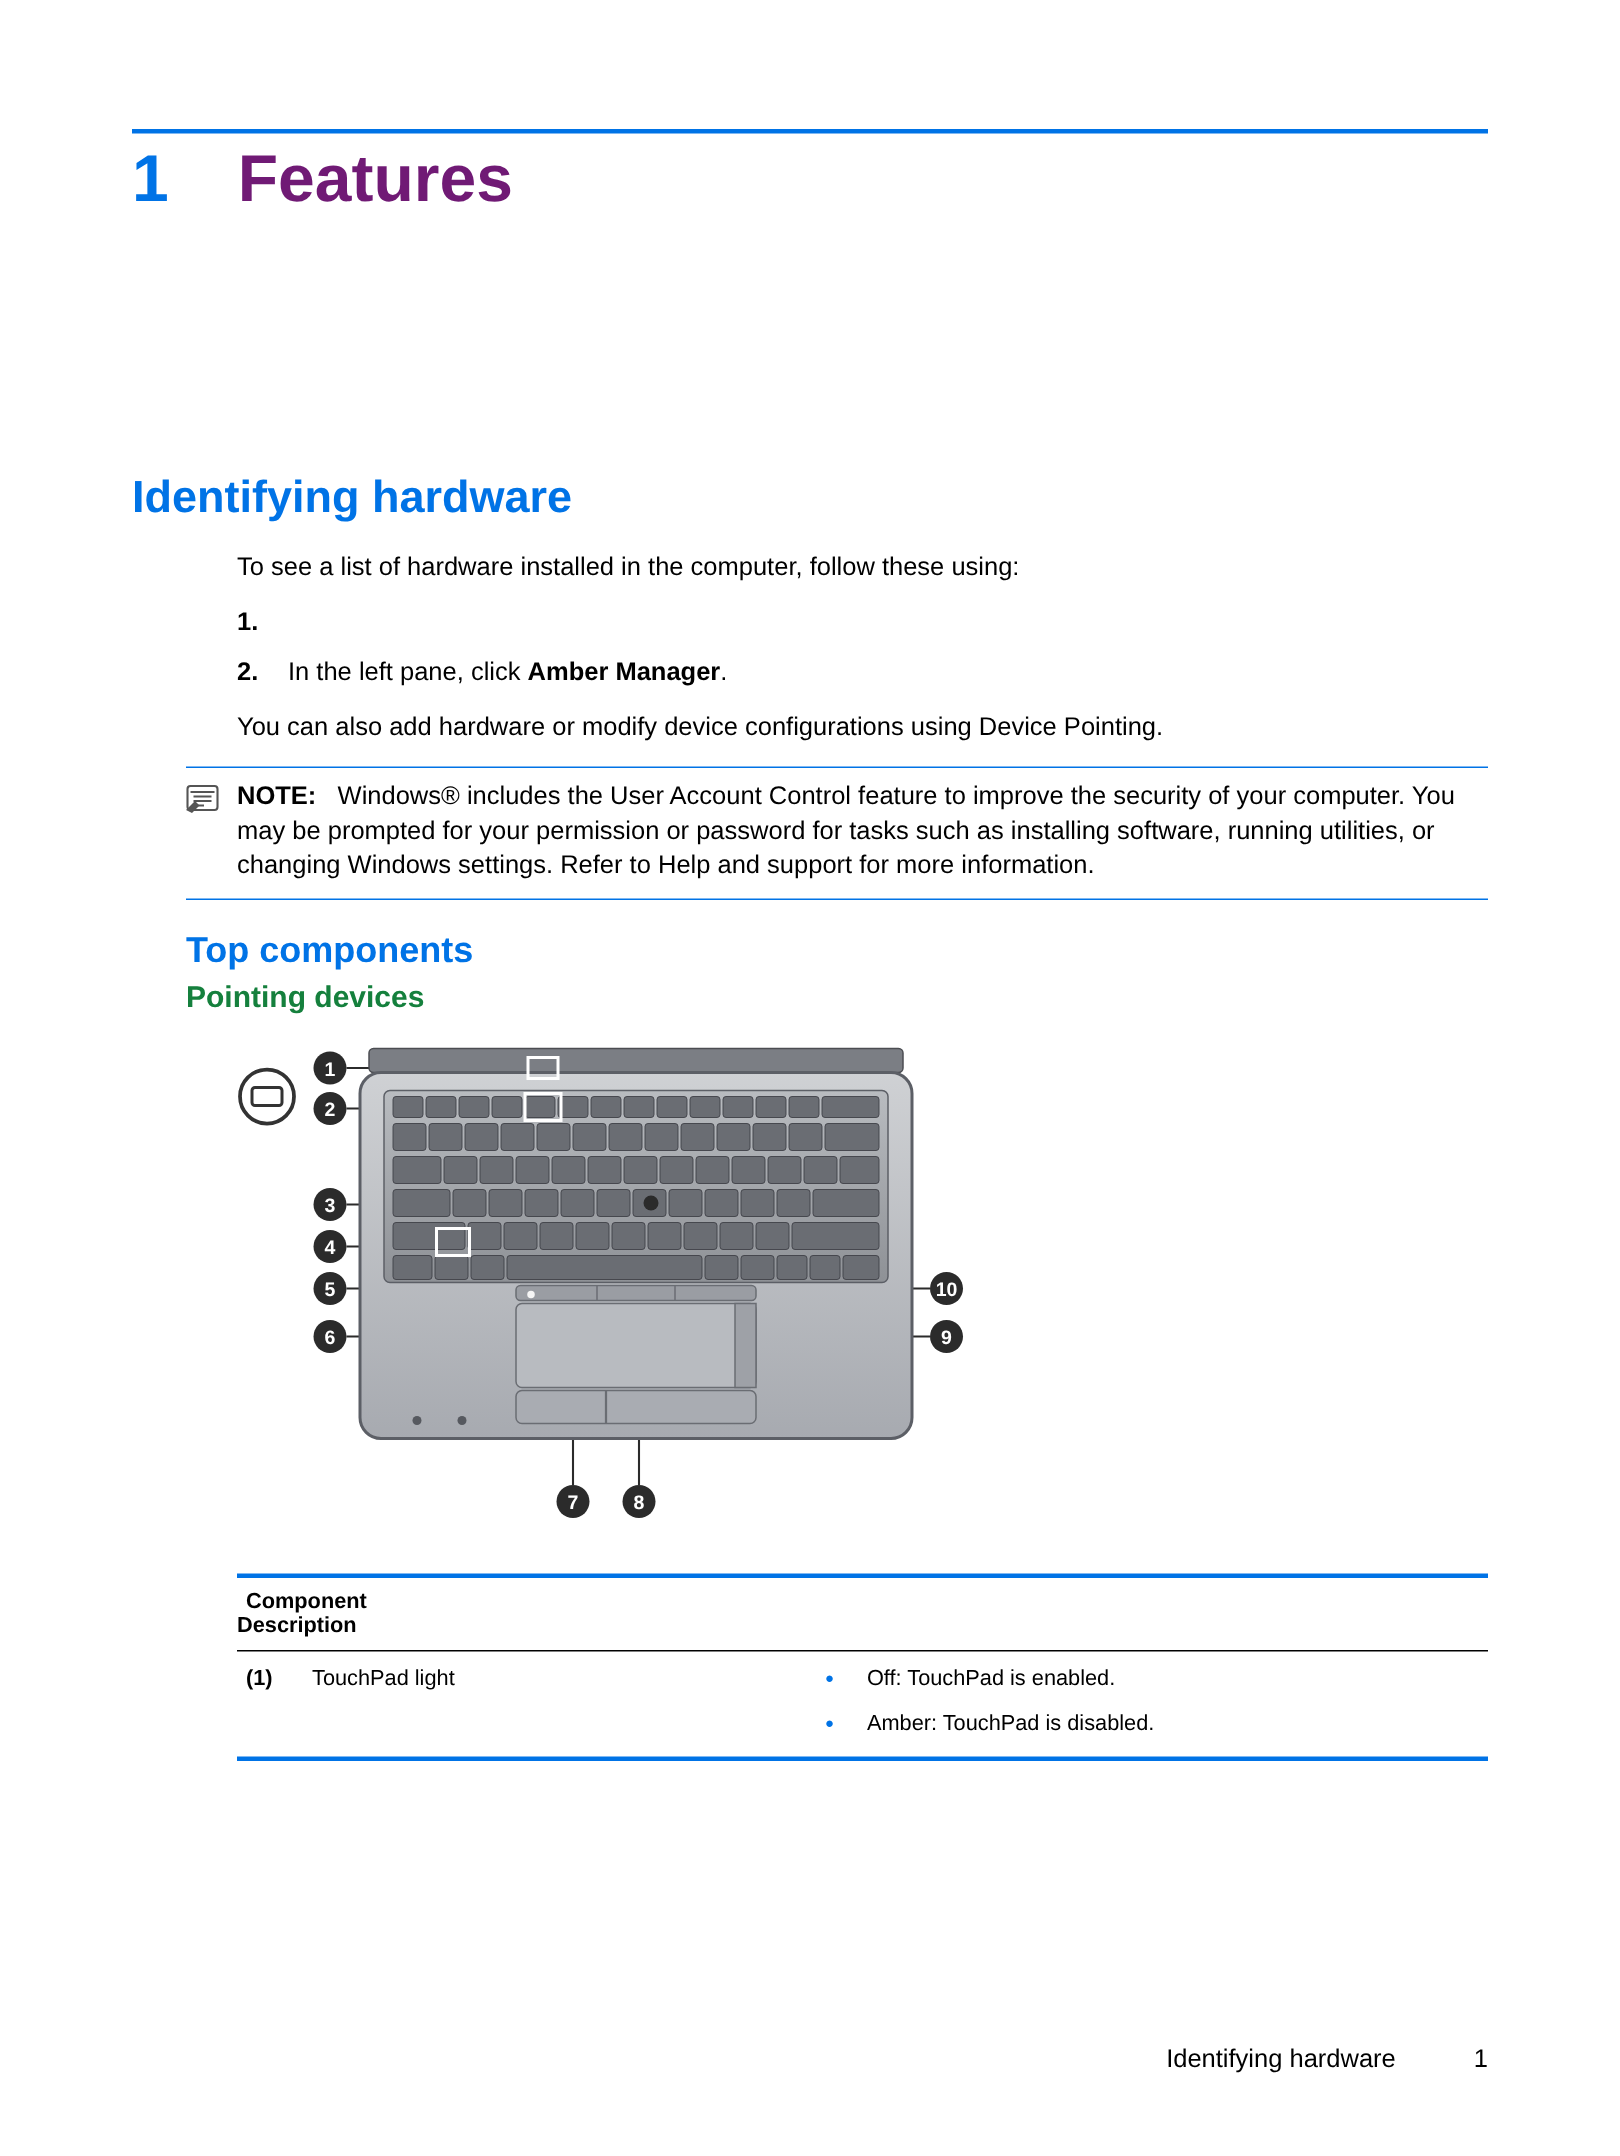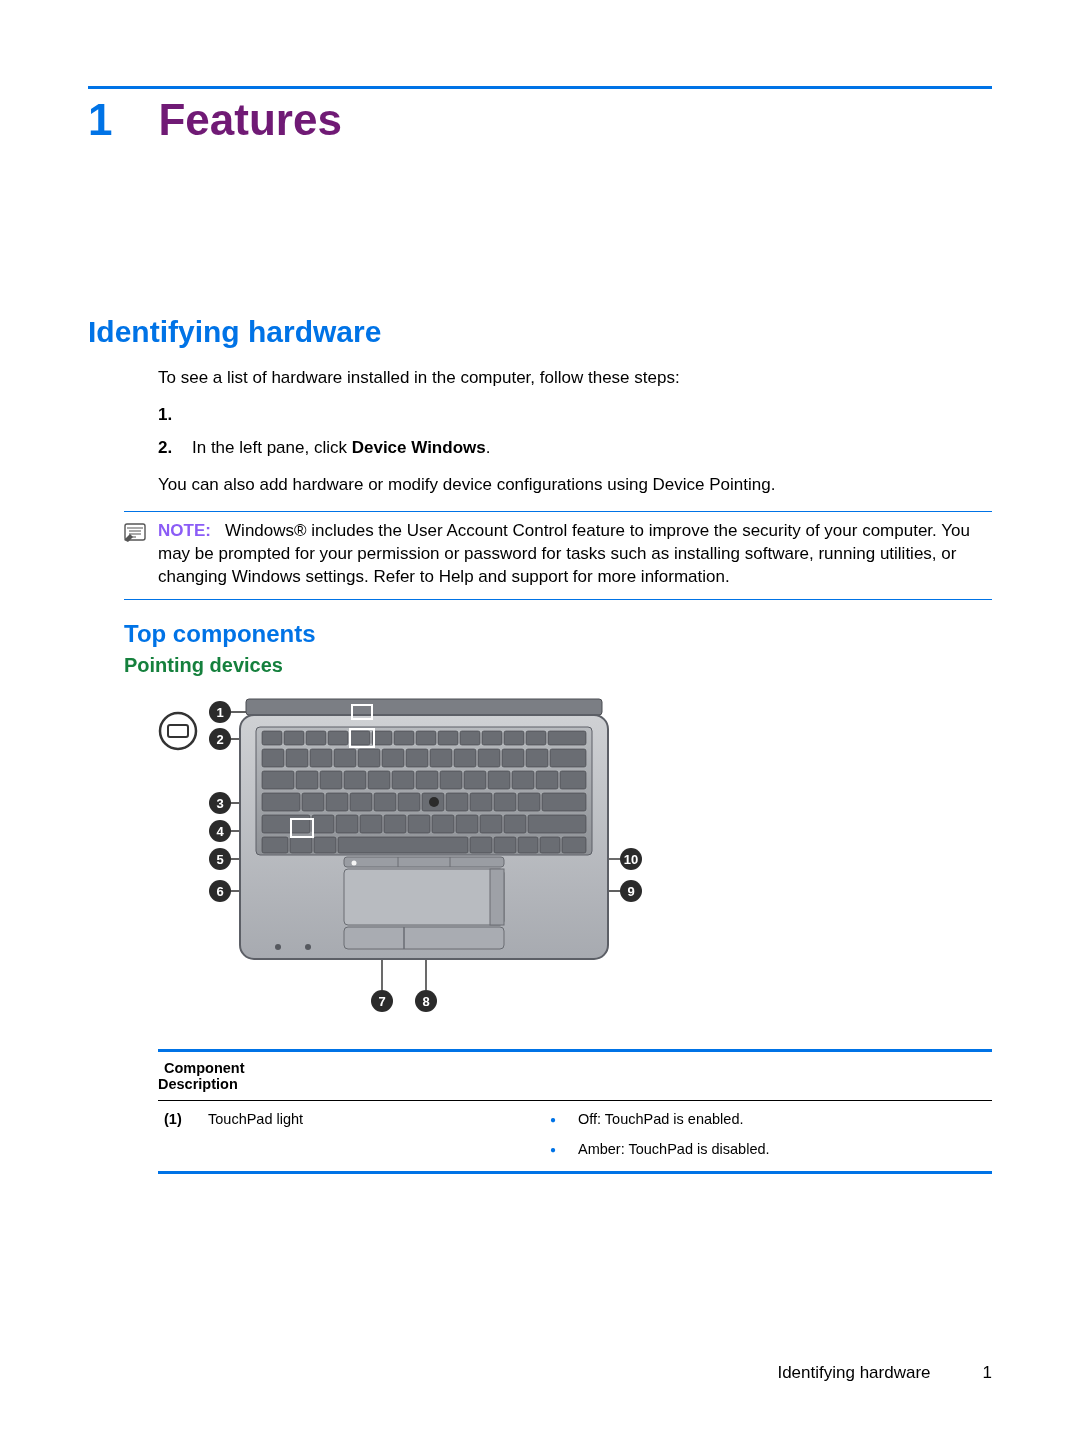--- a/index.html
+++ b/index.html
@@ -74,21 +74,21 @@
     width: 24px;
     flex-shrink: 0;
     padding-top: 2px;
   }
   .note-icon svg { display:block; }
   .note-text {
     font-size: 17px;
     line-height: 1.35;
   }
   .note-label {
-    color: #8b5cf6;
+    color: #000000;
     font-weight: bold;
   }
   .h3 {
     color: #0073e6;
     font-size: 24px;
     font-weight: bold;
     margin-left: 36px;
     margin-bottom: 6px;
   }
   .h4 {
@@ -149,30 +149,30 @@
 <div class="page">
   <div class="top-rule"></div>
 
   <div class="chapter-head">
     <span class="chapter-num">1</span>
     <span class="chapter-title">Features</span>
   </div>
 
   <div class="h2">Identifying hardware</div>
 
-  <div class="body-text">To see a list of hardware installed in the computer, follow these steps:</div>
+  <div class="body-text">To see a list of hardware installed in the computer, follow these using:</div>
 
   <div class="steps">
     <div class="step">
       <span class="step-num">1.</span>
     </div>
     <div class="step">
       <span class="step-num">2.</span>
       <span>
-        <span>In the left pane, click </span><b>Device Windows</b><span>.</span>
+        <span>In the left pane, click </span><b>Amber Manager</b><span>.</span>
       </span>
     </div>
   </div>
 
   <div class="body-text">You can also add hardware or modify device configurations using Device Pointing.</div>
 
   <div class="note-box">
     <div class="note-icon">
       <svg width="22" height="20" viewBox="0 0 22 20">
         <rect x="1" y="2" width="20" height="16" rx="2" fill="none" stroke="#555" stroke-width="1.4"></rect>

